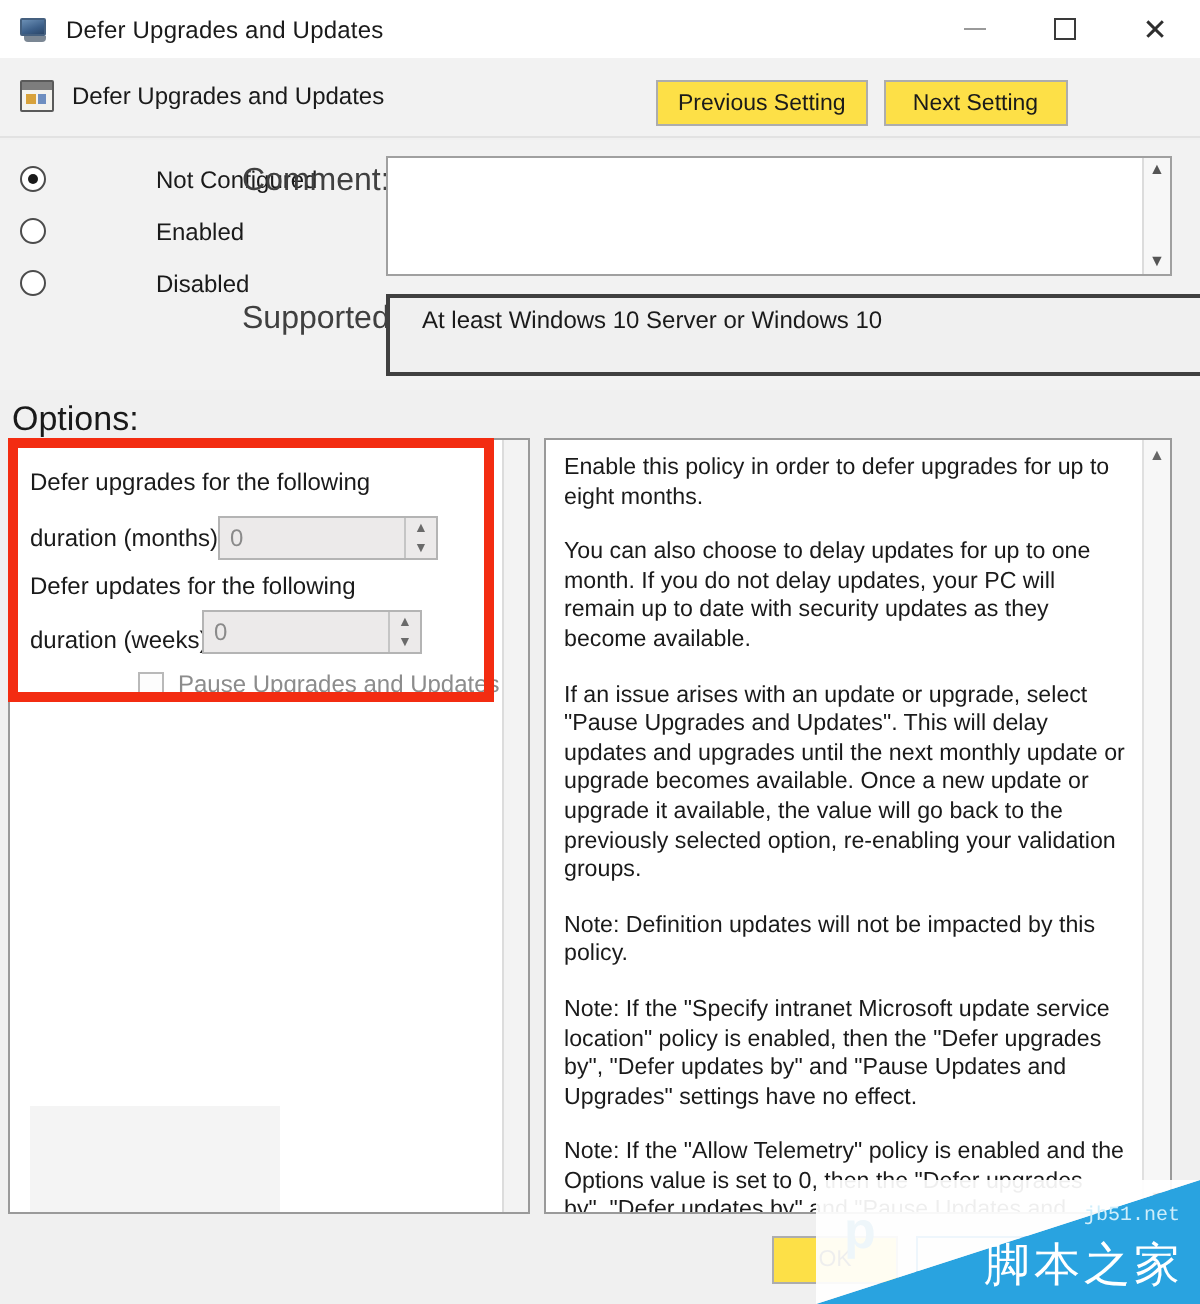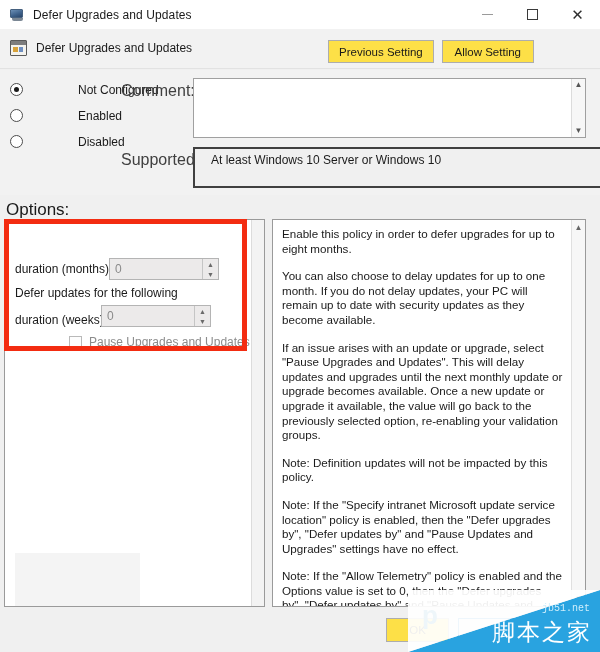--- a/index.html
+++ b/index.html
@@ -296,21 +296,21 @@
   <div class="headerstrip">
     <div class="hdr-icon">
       <div class="bar"></div>
         <div class="sq1"></div>
         <div class="sq2"></div>
     </div>
   </div>
   <div class="hdr-title">Defer Upgrades and Updates</div>
   <div class="nav-btns">
     <button class="btn btn-wide">Previous Setting</button>
-    <button class="btn btn-wide">Allow Setting</button>
+    <button class="btn btn-wide">Next Setting</button>
   </div>
 
   <div class="state-area">
     <div class="radio-row" style="left:10px; top:13px;">
       <span class="radio on"></span>
       <span>Not Configured</span>
     </div>
     <div class="radio-row" style="left:10px; top:39px;">
       <span class="radio"></span>
       <span>Enabled</span>
@@ -336,20 +336,21 @@
     <div class="vscroll">
       <div class="ar">▲</div>
       <div class="ar">▼</div>
     </div>
   </div>
 
   <div class="sec-label" style="left:6px; top:200px;">Options:</div>
   <div class="sec-label" style="left:275px; top:200px;margin-top:27px;">Help:</div>
 
   <div class="options-panel">
+    <div class="opt-text" style="left:10px; top:14px;">Defer upgrades for the following</div>
     <div class="opt-text" style="left:10px; top:42px;">duration (months):</div>
     <div class="spin" style="left:104px; top:38px; width:110px;">
       <span class="spin-val">0</span>
       <span class="spin-btns">
         <span>▲</span>
         <span>▼</span>
       </span>
     </div>
 
     <div class="opt-text" style="left:10px; top:66px;">Defer updates for the following</div>

